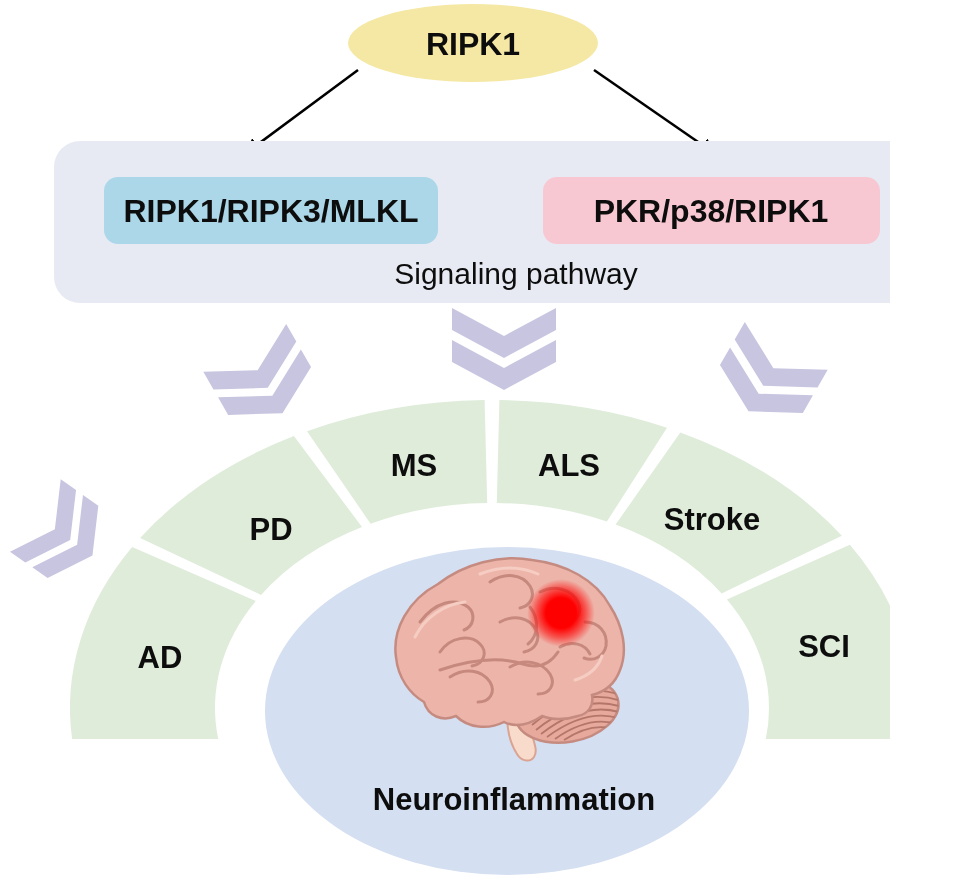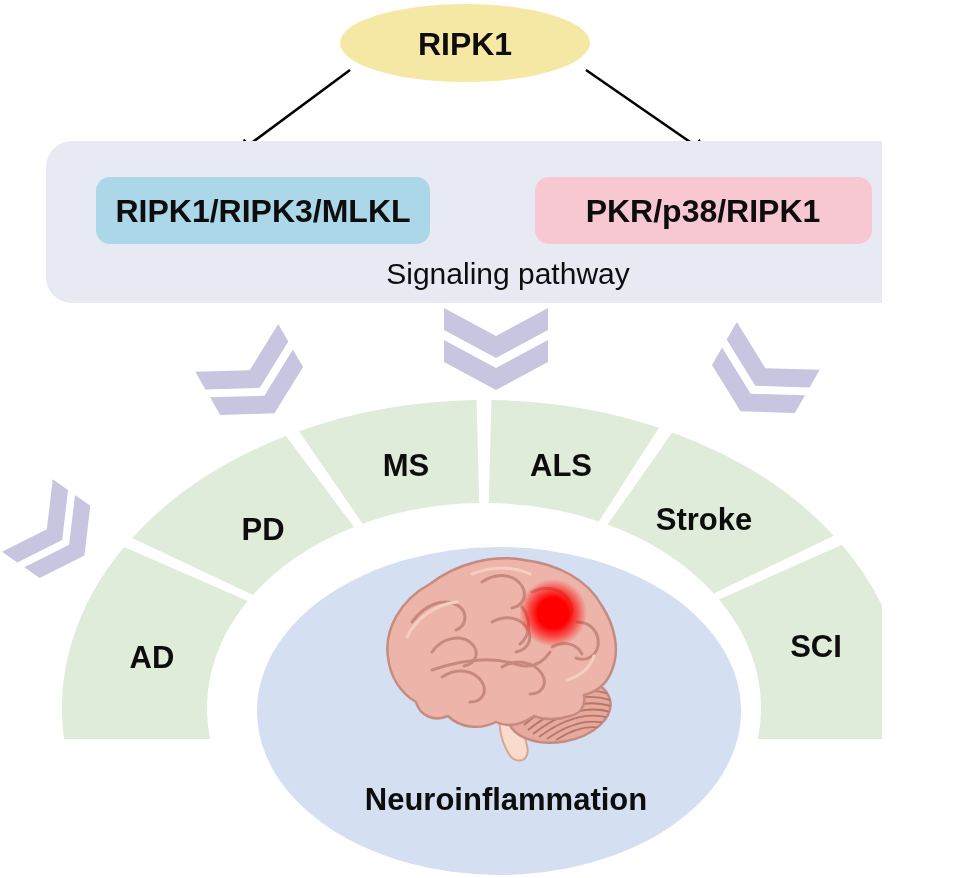--- a/index.html
+++ b/index.html
@@ -2,20 +2,21 @@
 <html><head>
 <meta charset="utf-8">
 <style>
   html,body{margin:0;padding:0;background:#ffffff;}
   .stage{
     position:relative;
     width:882px;height:878px;
     background:#ffffff;
     font-family:"Liberation Sans",sans-serif;
     overflow:hidden;
+    padding-left:8px;
   }
   svg text{
     fill:#0d0d0d;
     font-family:"Liberation Sans",sans-serif;
     text-anchor:middle;
   }
   .node-label   {font-size:32px;font-weight:700;}
   .pill-label   {font-size:32px;font-weight:700;}
   .caption-label{font-size:30px;font-weight:400;}
   .disease-label{font-size:31px;font-weight:700;}

